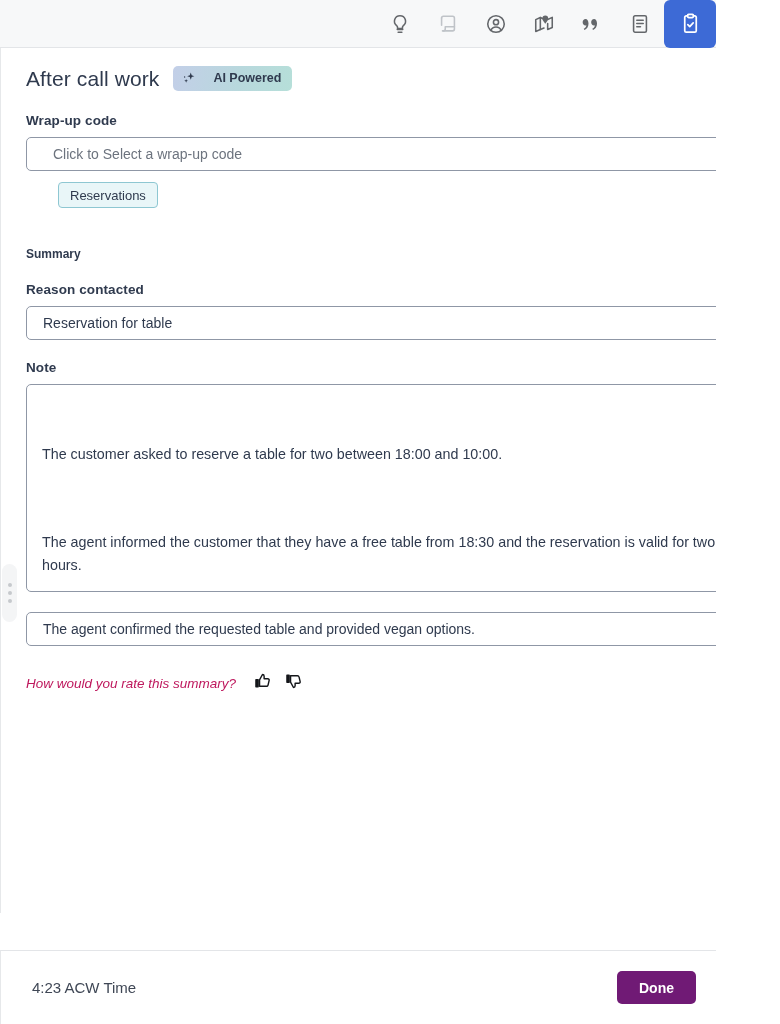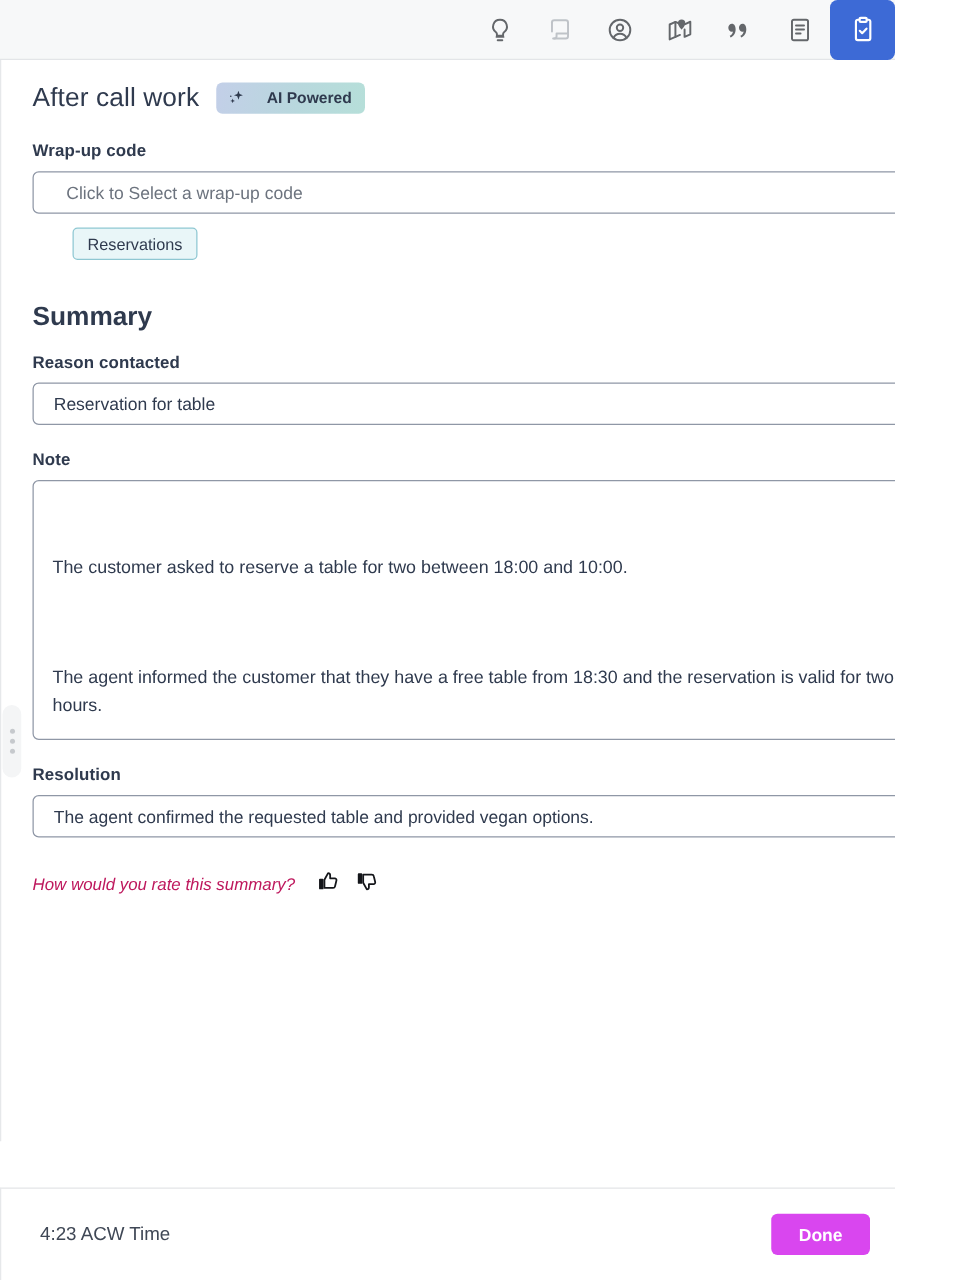--- a/index.html
+++ b/index.html
@@ -113,21 +113,21 @@
 
   
   .field-label {
     font-size: 13.5px;
     font-weight: bold;
     color: #2f3a4e;
     margin-bottom: 9px;
     letter-spacing: .1px;
   }
   .section-title {
-    font-size: 21px;
+    font-size: 12px;
     font-weight: bold;
     color: #2f3a4e;
   }
   .text-input {
     width: 744px;
     height: 34px;
     border: 1px solid #8f97a6;
     border-radius: 5px;
     background: #fff;
     font-size: 14px;
@@ -223,21 +223,21 @@
     justify-content: space-between;
     padding: 0 20px 0 31px;
     border-left: 1px solid #e6e8ea;
     margin-top: 37px;
   }
   .acw-time {
     font-size: 15px;
     color: #3f4755;
   }
   .done-btn {
-    background: #d946ef;
+    background: #701a75;
     color: #fff;
     border: none;
     border-radius: 5px;
     height: 33px;
     padding: 0 22px;
     font-size: 14px;
     font-weight: bold;
     font-family: "Liberation Sans", sans-serif;
     cursor: pointer;
     text-align: center;
@@ -376,21 +376,20 @@
       <div class="block">
         <div class="field-label">Note</div>
         <div class="note-area">
           <p>The customer asked to reserve a table for two between 18:00 and 10:00.</p>
           <p>The agent informed the customer that they have a free table from 18:30 and the reservation is valid for two hours.</p>
           
         </div>
       </div>
 
       <div class="block">
-        <div class="field-label">Resolution</div>
         <div class="text-input value">The agent confirmed the requested table and provided vegan options.</div>
       </div>
 
       <div class="rate-row">
         <div class="rate-text">How would you rate this summary?</div>
         <div class="thumbs">
           <div class="thumb-btn">
             <span>
               <svg width="18" height="18" viewBox="0 0 24 24" fill="none" stroke="currentColor" stroke-width="1.9" stroke-linecap="round" stroke-linejoin="round">
                 <path d="M2.6 10.2h2.9v9.4H2.6z" fill="currentColor"></path>

